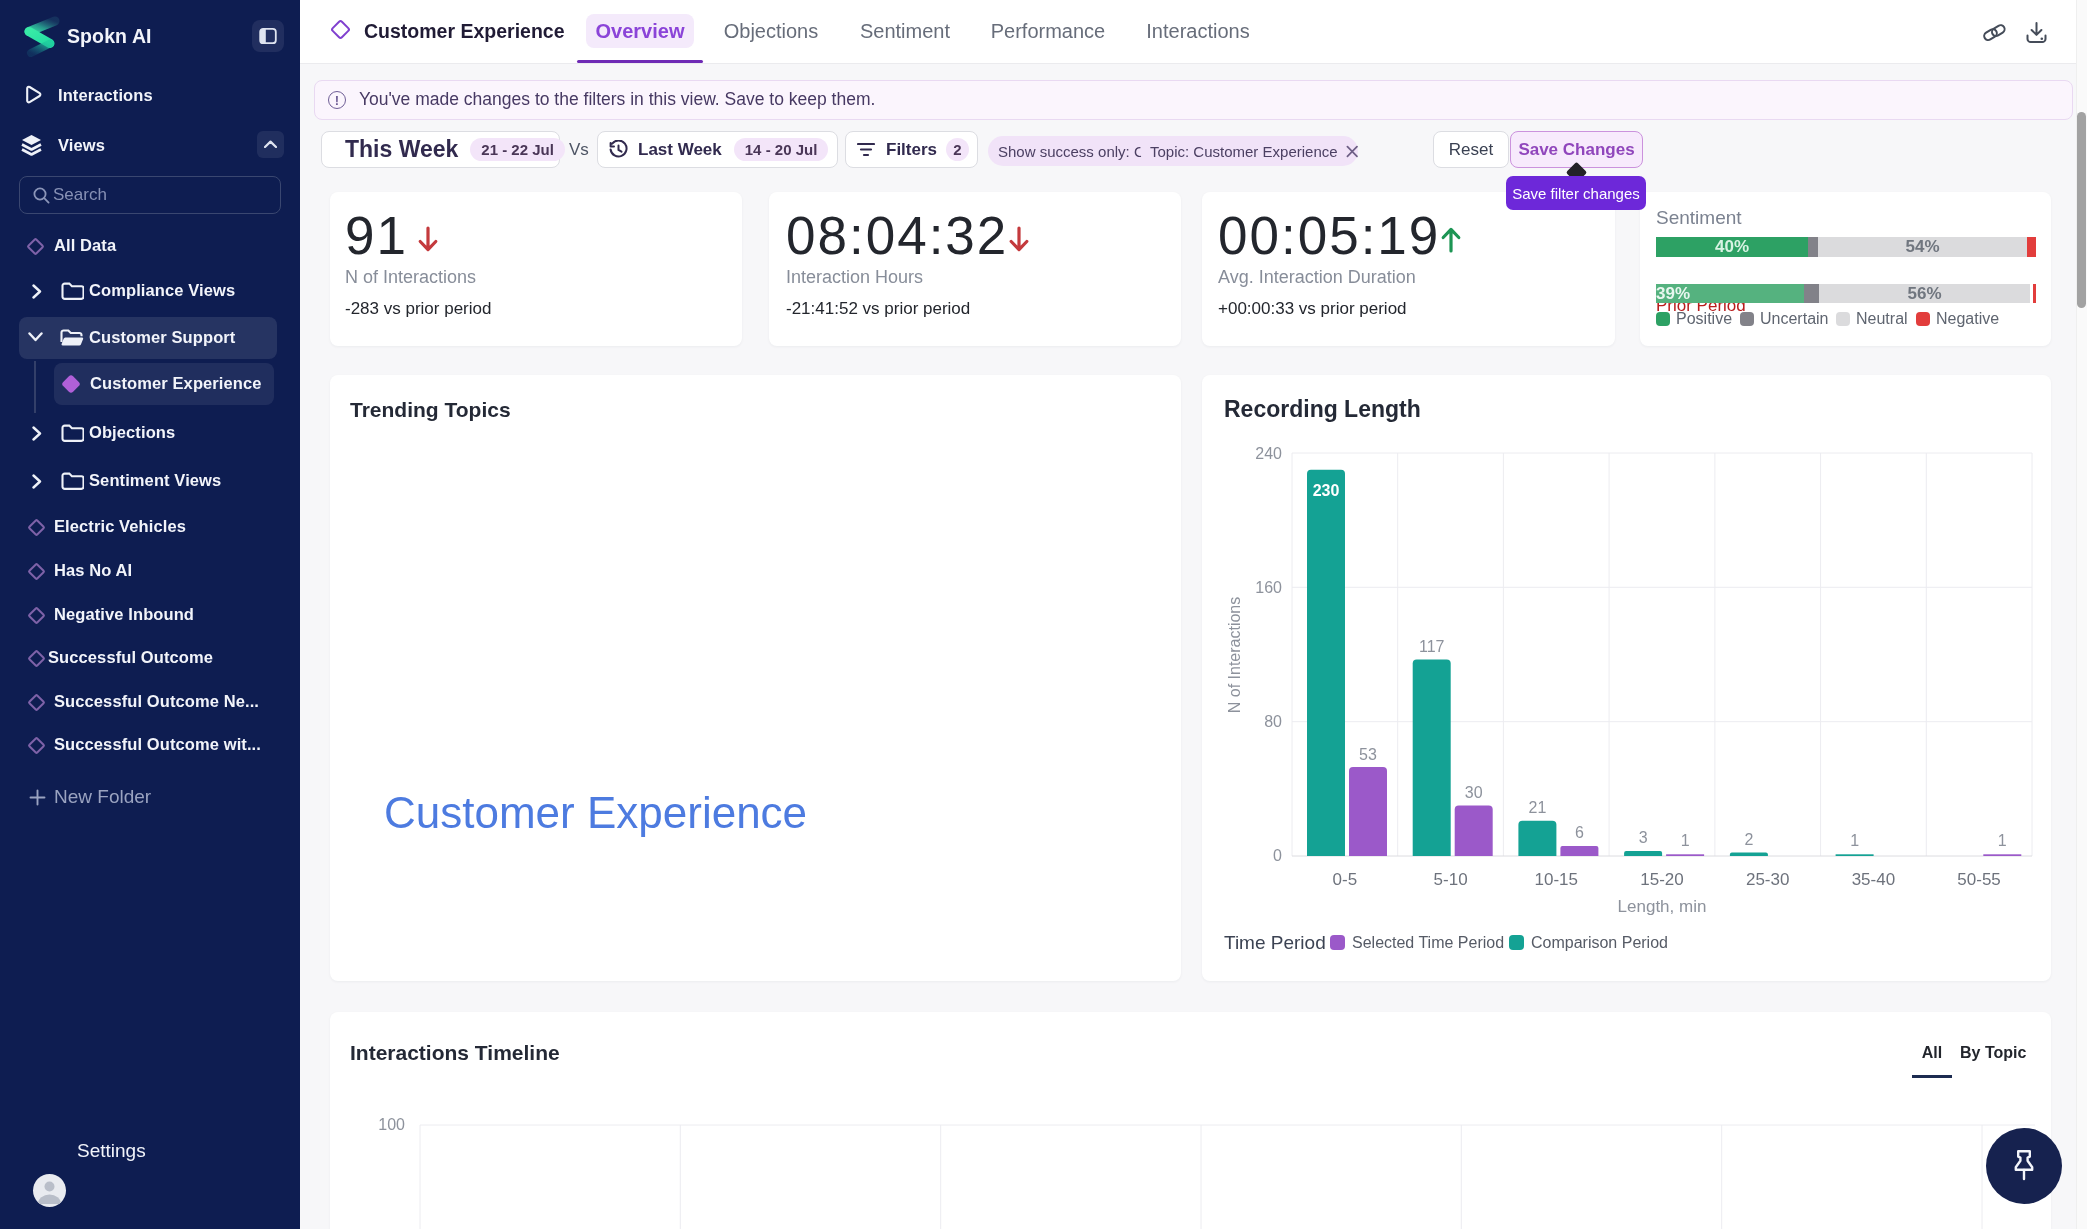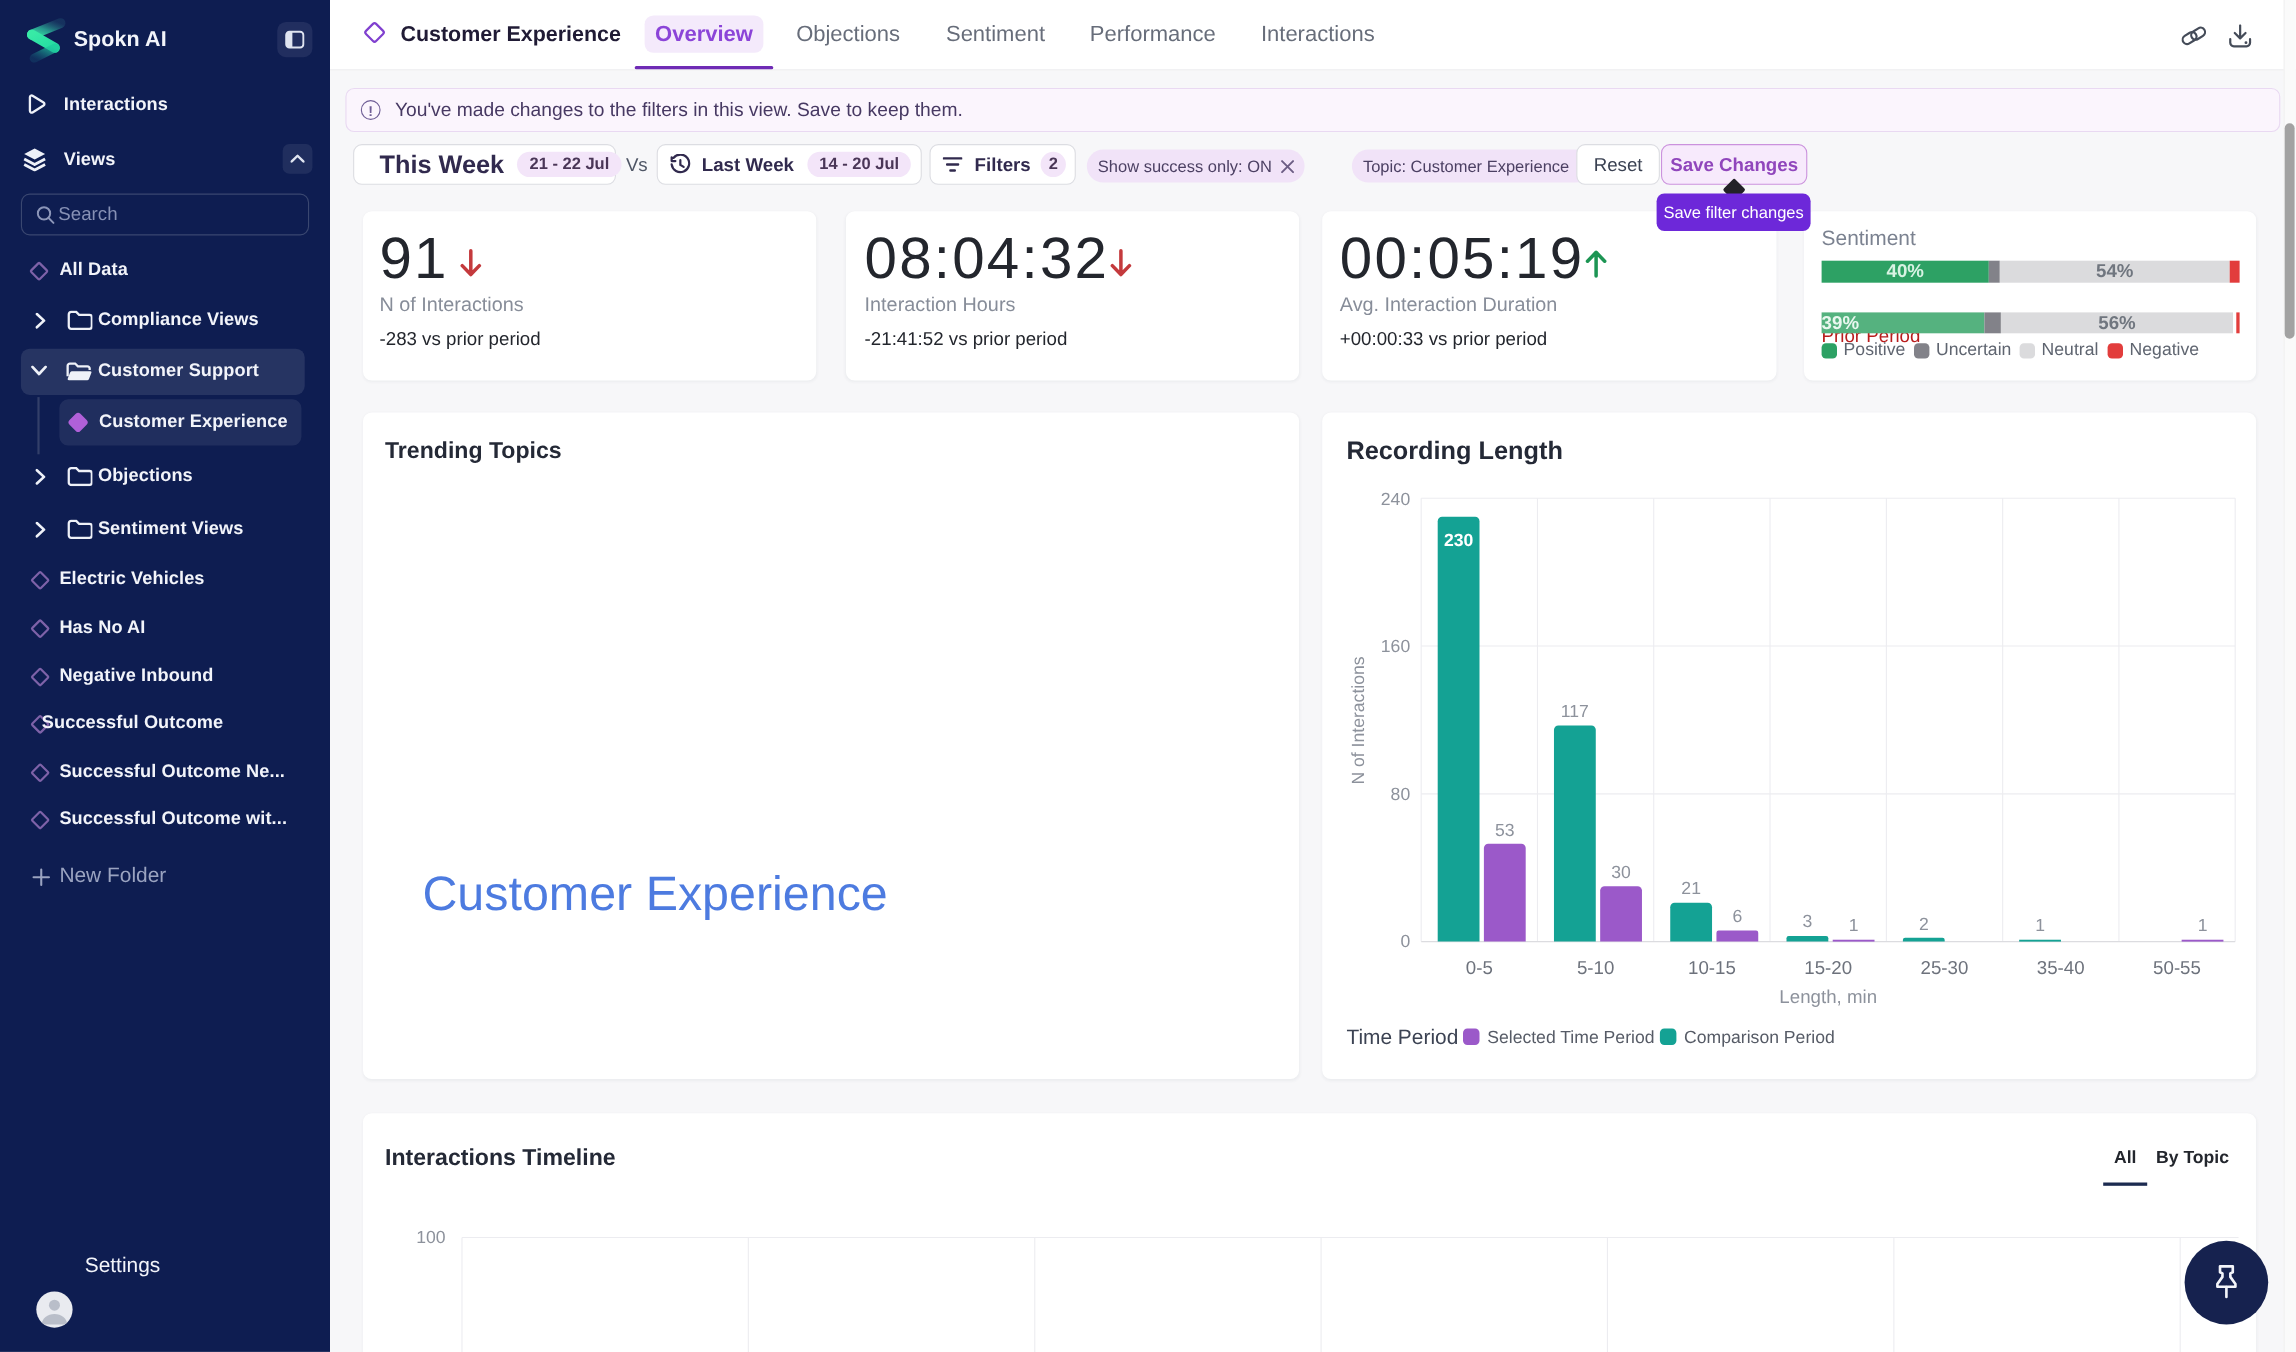--- a/index.html
+++ b/index.html
@@ -132,21 +132,21 @@
         <div class="diamond-o"></div>
       </div>
     <div class="abs stext" style="left:54px;top:561px;">Has No AI</div>
     <div class="abs" style="left:30px;top:608.5px;">
         <div class="diamond-o"></div>
       </div>
     <div class="abs stext" style="left:54px;top:605px;">Negative Inbound</div>
     <div class="abs" style="left:30px;top:651.5px;">
         <div class="diamond-o"></div>
       </div>
-    <div class="abs stext" style="left:38px;top:648px;">Successful Outcome</div>
+    <div class="abs stext" style="left:48px;top:648px;">Successful Outcome</div>
     <div class="abs" style="left:30px;top:695.5px;">
         <div class="diamond-o"></div>
       </div>
     <div class="abs stext" style="left:54px;top:692px;">Successful Outcome Ne...</div>
     <div class="abs" style="left:30px;top:738.5px;">
         <div class="diamond-o"></div>
       </div>
     <div class="abs stext" style="left:54px;top:735px;">Successful Outcome wit...</div>
   </div>
 
@@ -213,21 +213,21 @@
       </svg>
     <span style="margin-left:11px;font-size:17px;font-weight:700;color:#312a4e;">Filters</span>
     <span style="margin-left:9px;background:#f3e5f9;border-radius:50%;width:23px;height:23px;text-align:center;line-height:23px;font-size:15px;font-weight:700;color:#4a3657;">2</span>
   </div>
   <div class="chip" style="left:988px;top:136px;width:198px;height:30px;">
     <span style="margin-left:10px;">Show success only: ON</span>
     <svg class="ic" style="margin-left:8px" width="13" height="13" viewBox="0 0 13 13">
         <path d="M1.5 1.5 L11.5 11.5 M11.5 1.5 L1.5 11.5" stroke="#6d5e85" stroke-width="1.8" stroke-linecap="round"></path>
       </svg>
   </div>
-  <div class="chip" style="left:1229px;top:136px;width:218px;height:30px;">
+  <div class="chip" style="left:1140px;top:136px;width:218px;height:30px;">
     <span style="margin-left:10px;">Topic: Customer Experience</span>
     <svg class="ic" style="margin-left:8px" width="13" height="13" viewBox="0 0 13 13">
         <path d="M1.5 1.5 L11.5 11.5 M11.5 1.5 L1.5 11.5" stroke="#6d5e85" stroke-width="1.8" stroke-linecap="round"></path>
       </svg>
   </div>
   <div class="pillbtn" style="left:1433px;top:131px;width:76px;height:37px;justify-content:center;font-size:17px;color:#3a4152;">Reset</div>
   <div class="pillbtn" style="left:1510px;top:131px;width:133px;height:37px;justify-content:center;background:#f7eafc;border-color:#cb92dd;font-size:17px;font-weight:700;color:#9046bc;">Save Changes</div>
   <div class="abs" style="left:1569px;top:165px;width:15px;height:15px;background:#232227;transform:rotate(45deg);border-radius:2px;z-index:12;"></div>
   <div class="abs" style="left:1506px;top:176px;width:140px;height:34px;background:#6d28d9;border-radius:7px;color:#fff;font-size:15px;display:flex;align-items:center;justify-content:center;z-index:13;">Save filter changes</div>
   <div id="kpis">

